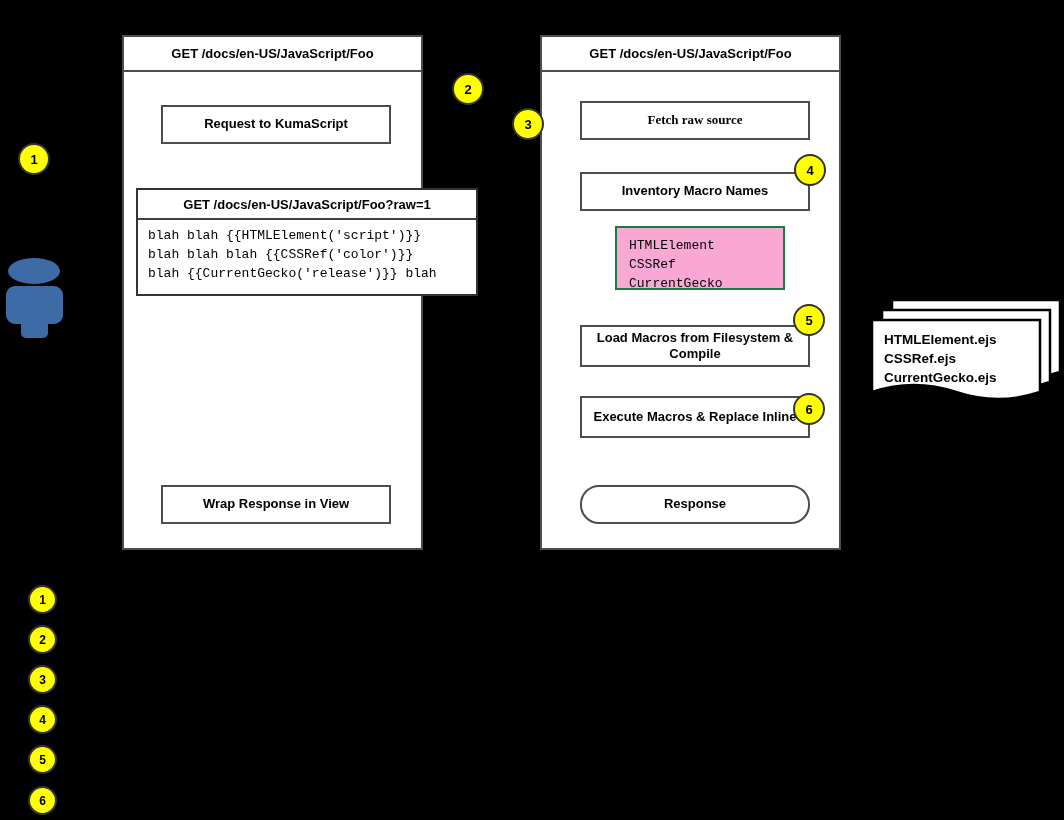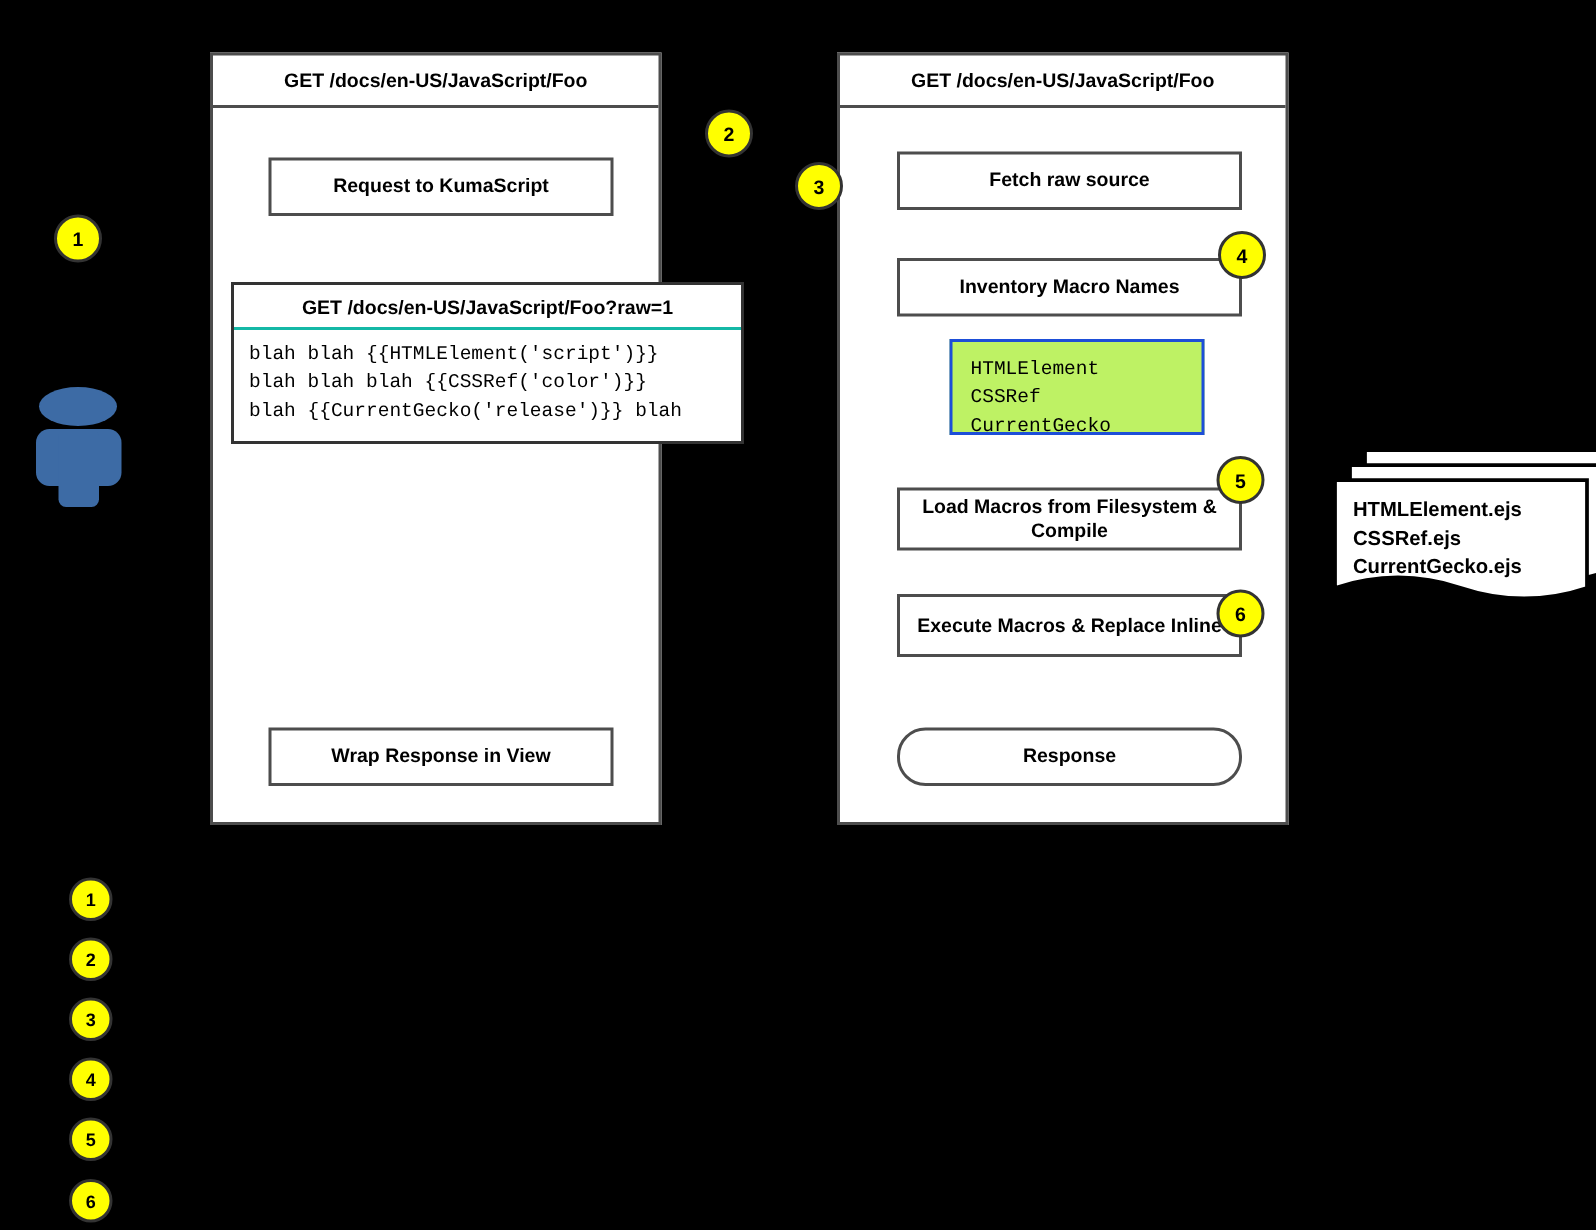--- a/index.html
+++ b/index.html
@@ -9,21 +9,21 @@
   }
   body {
     width: 1064px;
     height: 820px;
     position: relative;
     overflow: hidden;
     font-family: "Liberation Sans", sans-serif;
   }
   .stage {
     position: absolute;
-    left: 18px; top: 0;
+    left: 0; top: 0;
     width: 856px;
     height: 820px;
   }
   .svg-layer {
     position: absolute;
     left: 0; top: 0;
     width: 1064px;
     height: 820px;
   }
   
@@ -66,41 +66,41 @@
   }
   
   .codebox {
     position: absolute;
     background: #ffffff;
     border: 2px solid #333333;
     box-sizing: border-box;
   }
   .codebox-title {
     height: 30px;
-    border-bottom: 2px solid #14b8a6;
+    border-bottom: 2px solid #404040;
     box-sizing: border-box;
     display: flex;
     align-items: center;
     justify-content: center;
     font-size: 13px;
     font-weight: bold;
     color: #000000;
   }
   .codebox-body {
     padding: 6px 10px 4px 10px;
     font-family: "Liberation Mono", "DejaVu Sans Mono", monospace;
     font-size: 13px;
     line-height: 1.47;
     color: #000000;
     white-space: pre;
   }
   .plainbox {
     position: absolute;
-    background: #bef264;
-    border: 2px solid #1d4ed8;
+    background: #f9a8d4;
+    border: 2px solid #15803d;
     box-sizing: border-box;
     font-family: "Liberation Mono", "DejaVu Sans Mono", monospace;
     font-size: 13px;
     line-height: 1.47;
     color: #000000;
     white-space: pre;
     padding: 8px 0 16px 12px;
   }
   
   .badge {
@@ -198,21 +198,21 @@
 <span>blah blah blah {{CSSRef('color')}}</span>
 <span>blah {{CurrentGecko('release')}} blah</span></div>
   </div>
 
   <div class="pbox" style="left:161px; top:485px; width:230px; height:39px;">Wrap Response in View</div>
 
   <div class="lane" style="left:540px; top:35px; width:301px; height:515px;">
     <div class="lane-header">GET /docs/en-US/JavaScript/Foo</div>
   </div>
 
-  <div class="pbox" style="left:580px; top:101px; width:230px; height:39px;">Fetch raw source</div>
+  <div class="pbox" style="left:580px; top:101px; width:230px; height:39px;font-family:Liberation Serif, serif;">Fetch raw source</div>
 
   <div class="pbox" style="left:580px; top:172px; width:230px; height:39px;">Inventory Macro Names</div>
 
   <div class="plainbox" style="left:615px; top:226px; width:170px; height:64px;"><span>HTMLElement</span>
 <span>CSSRef</span>
 <span>CurrentGecko</span></div>
 
   <div class="pbox" style="left:580px; top:325px; width:230px; height:42px;">Load Macros from Filesystem &amp; Compile</div>
 
   <div class="pbox" style="left:580px; top:396px; width:230px; height:42px;">Execute Macros &amp; Replace Inline</div>

